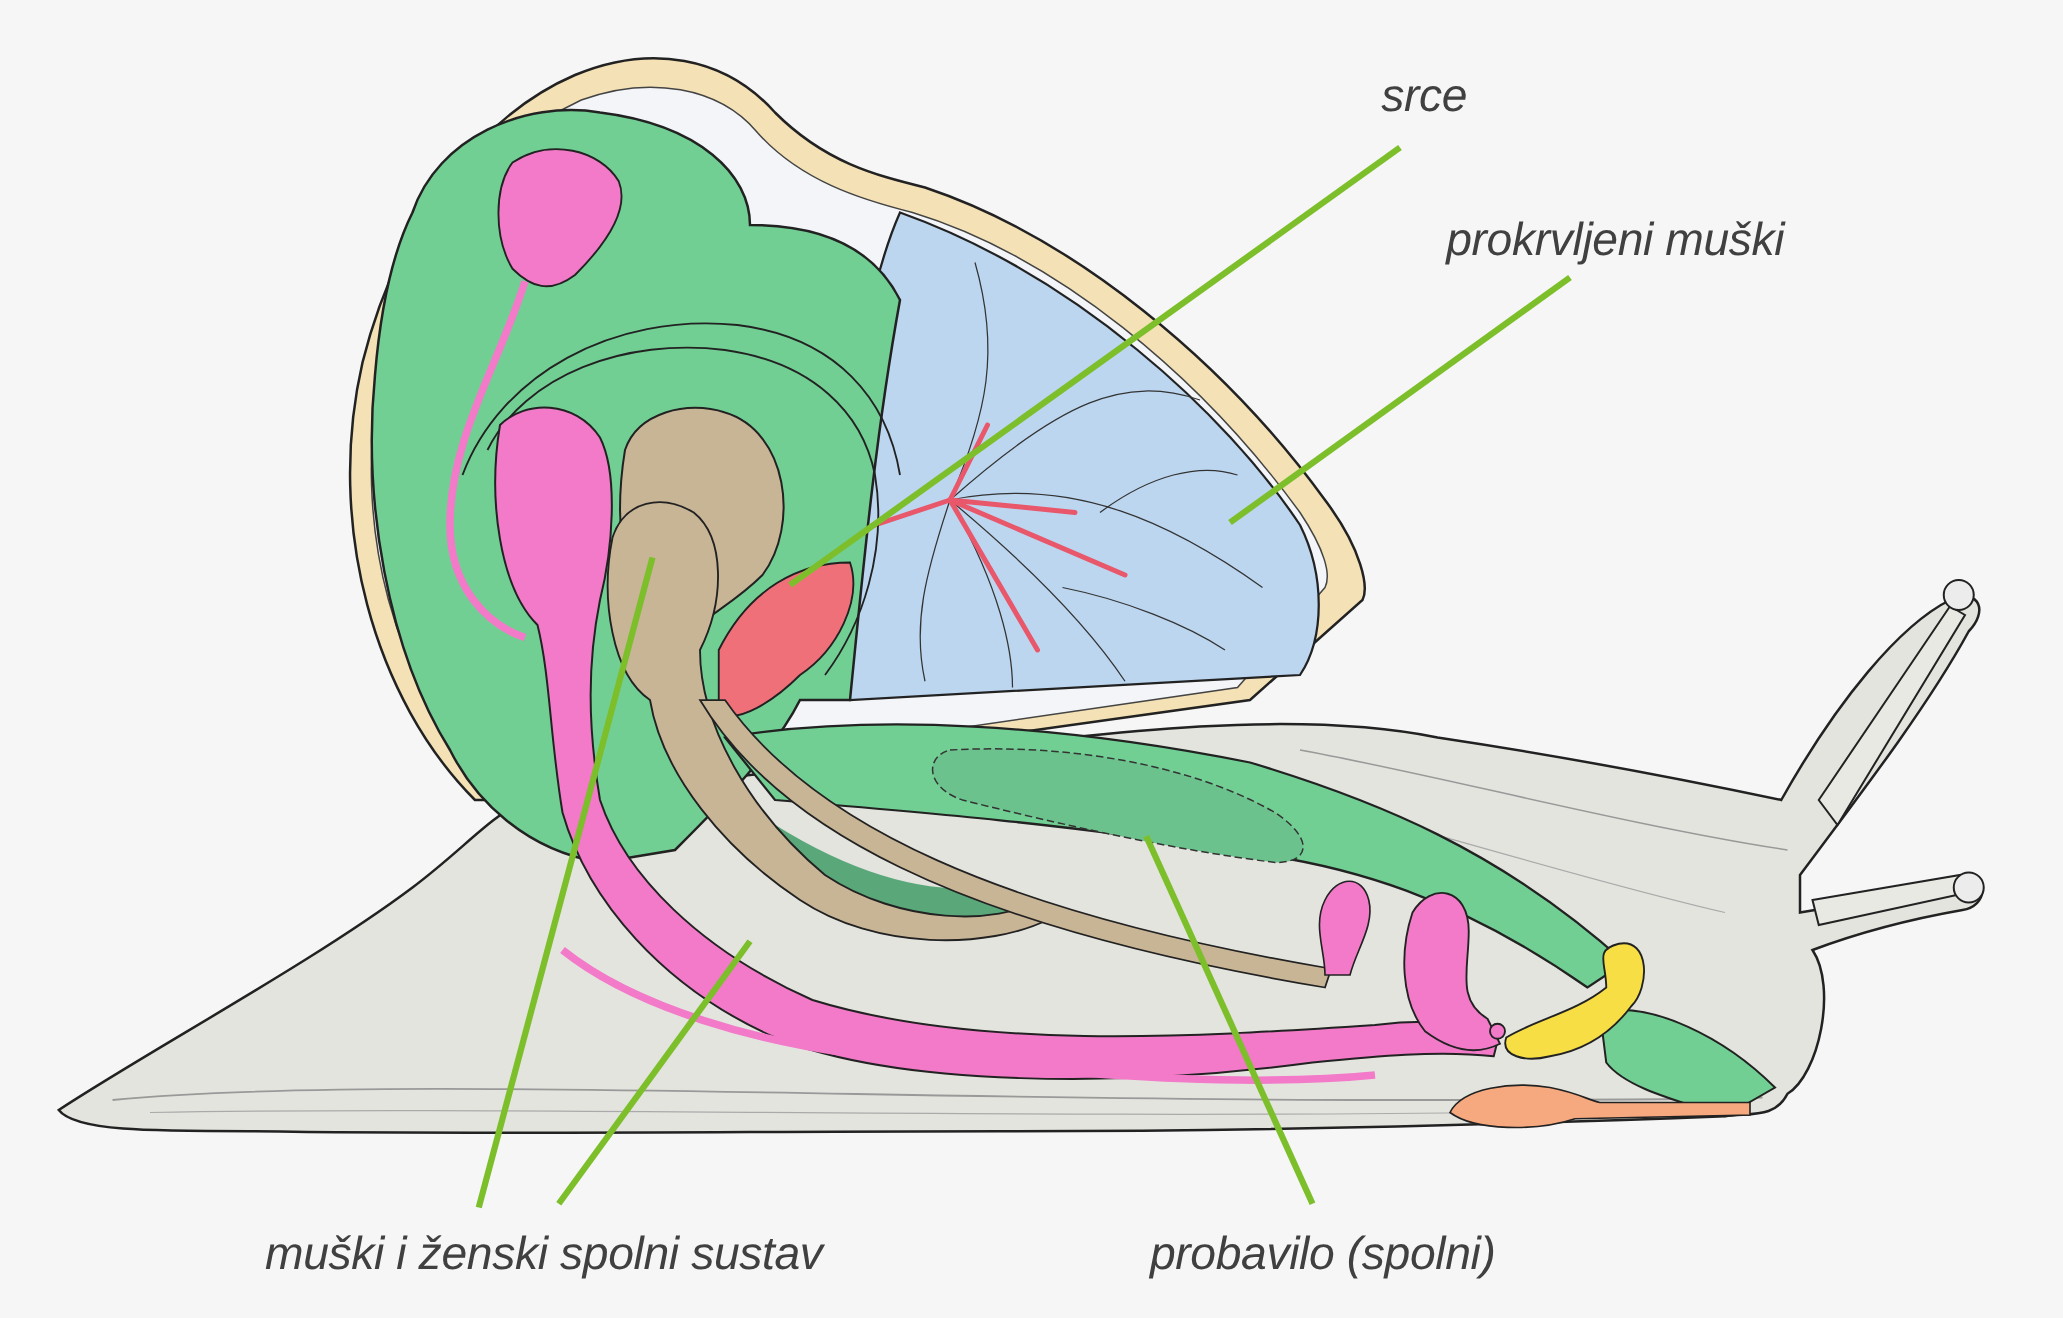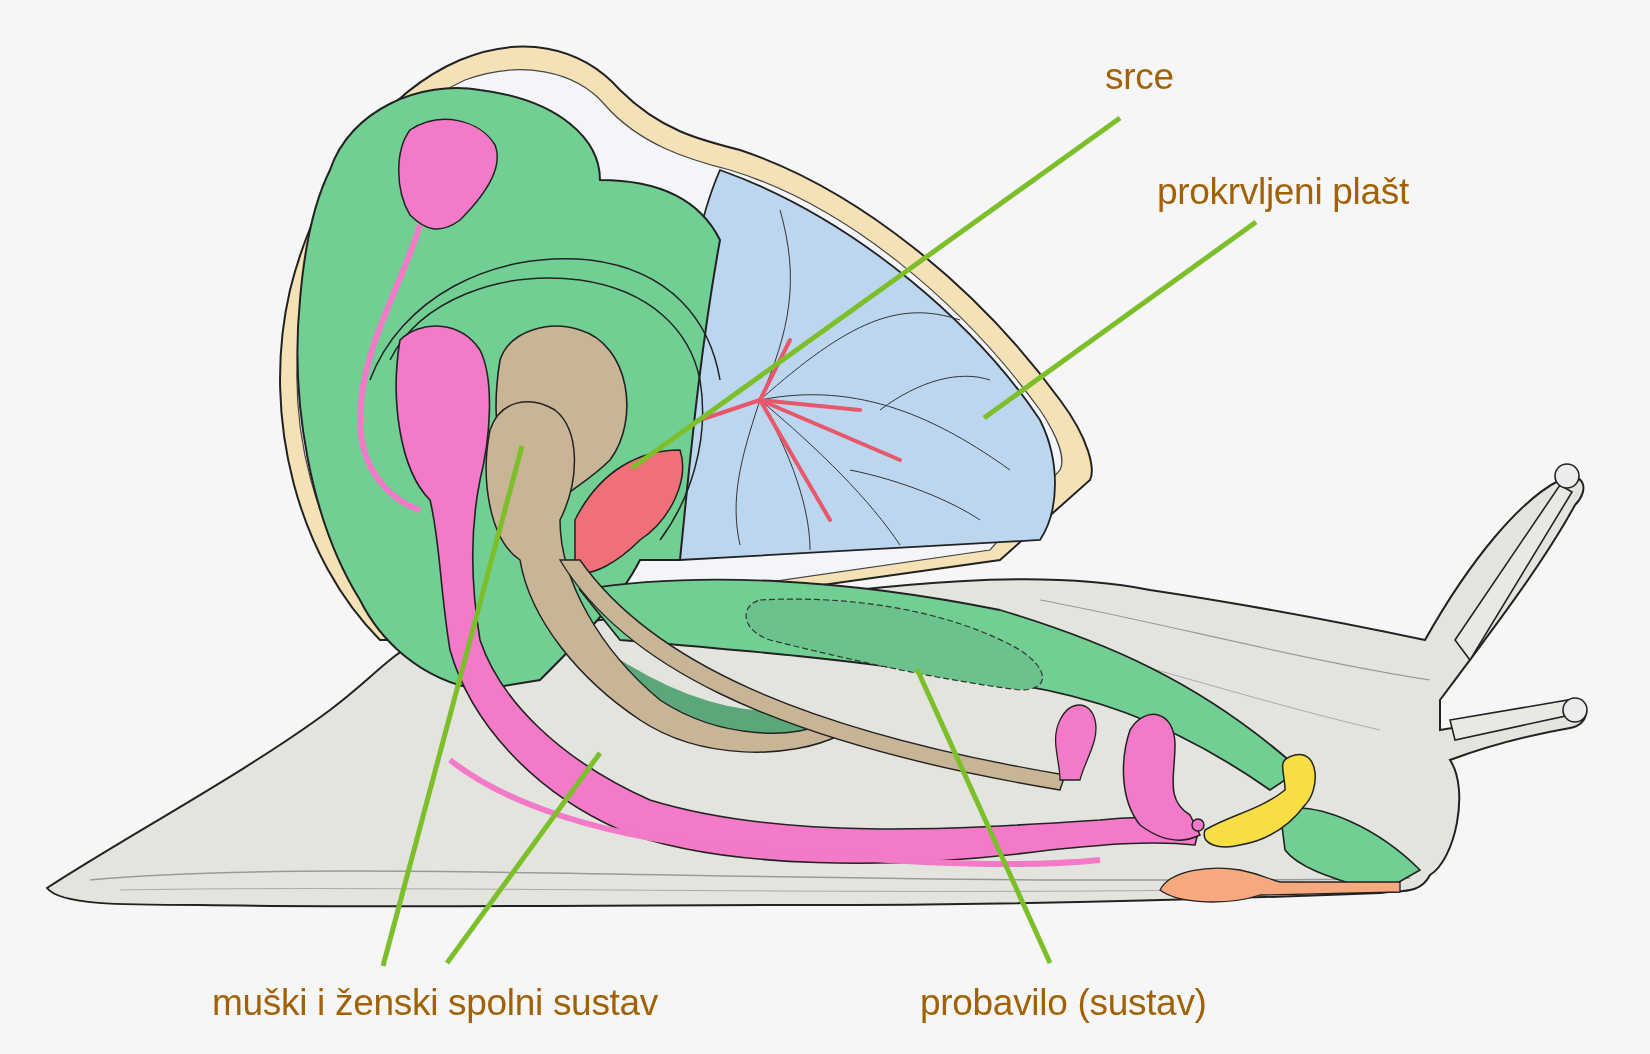--- a/index.html
+++ b/index.html
@@ -1,18 +1,18 @@
 <!DOCTYPE html>
 <html><head>
 <meta charset="utf-8">
 <style>
   html,body{margin:0;padding:0;background:#f6f6f6;}
   body{width:1650px;height:1054px;overflow:hidden;position:relative;font-family:"Liberation Sans","DejaVu Sans",sans-serif;}
   .canvas{position:absolute;left:0;top:0;width:1650px;height:1054px;}
-  .label{position:absolute;color:#a16207;font-size:37px;line-height:1;white-space:nowrap;letter-spacing:-0.3px;}
+  .label{position:absolute;color:#404040;font-size:37px;line-height:1;white-space:nowrap;letter-spacing:-0.3px;font-style:italic;}
 </style>
 </head>
 <body>
 
 <svg class="canvas" viewBox="0 0 1650 1054" xmlns="http://www.w3.org/2000/svg">
 
   <g>
     <path d="M47,888 C120,840 250,770 330,710 C370,680 390,655 420,640 L600,620 C800,600 1000,560 1150,590 C1250,605 1330,620 1425,640 C1470,560 1520,500 1560,480 C1585,470 1590,490 1575,505 C1545,560 1500,620 1440,700 L1440,730 C1500,720 1545,712 1570,706 C1592,700 1590,725 1570,728 C1530,735 1490,745 1450,760 C1470,790 1455,860 1430,875 C1420,895 1400,890 1380,893 C1200,900 1000,905 800,905 C600,905 400,908 200,905 C120,905 60,905 47,888 Z" fill="#e4e4df" stroke="#222" stroke-width="2"></path>
     <path d="M90,880 C300,860 700,880 1100,880 C1250,880 1360,880 1410,878" fill="none" stroke="#999" stroke-width="1.5"></path>
     <path d="M120,890 C400,885 800,895 1200,890" fill="none" stroke="#aaa" stroke-width="1"></path>
@@ -94,15 +94,15 @@
   <g stroke="#7dbf2b" stroke-width="5" stroke-linecap="butt">
     <line x1="1120" y1="118" x2="632" y2="468"></line>
     <line x1="1256" y1="222" x2="984" y2="418"></line>
     <line x1="522" y1="446" x2="383" y2="966"></line>
     <line x1="600" y1="753" x2="447" y2="963"></line>
     <line x1="917" y1="669" x2="1050" y2="963"></line>
   </g>
 </svg>
 
 <div class="label" style="left:1105px;top:58px;">srce</div>
-<div class="label" style="left:1157px;top:173px;">prokrvljeni plašt</div>
+<div class="label" style="left:1157px;top:173px;">prokrvljeni muški</div>
 <div class="label" style="left:212px;top:984px;">muški i ženski spolni sustav</div>
-<div class="label" style="left:920px;top:984px;">probavilo (sustav)</div>
+<div class="label" style="left:920px;top:984px;">probavilo (spolni)</div>
 
 </body></html>

